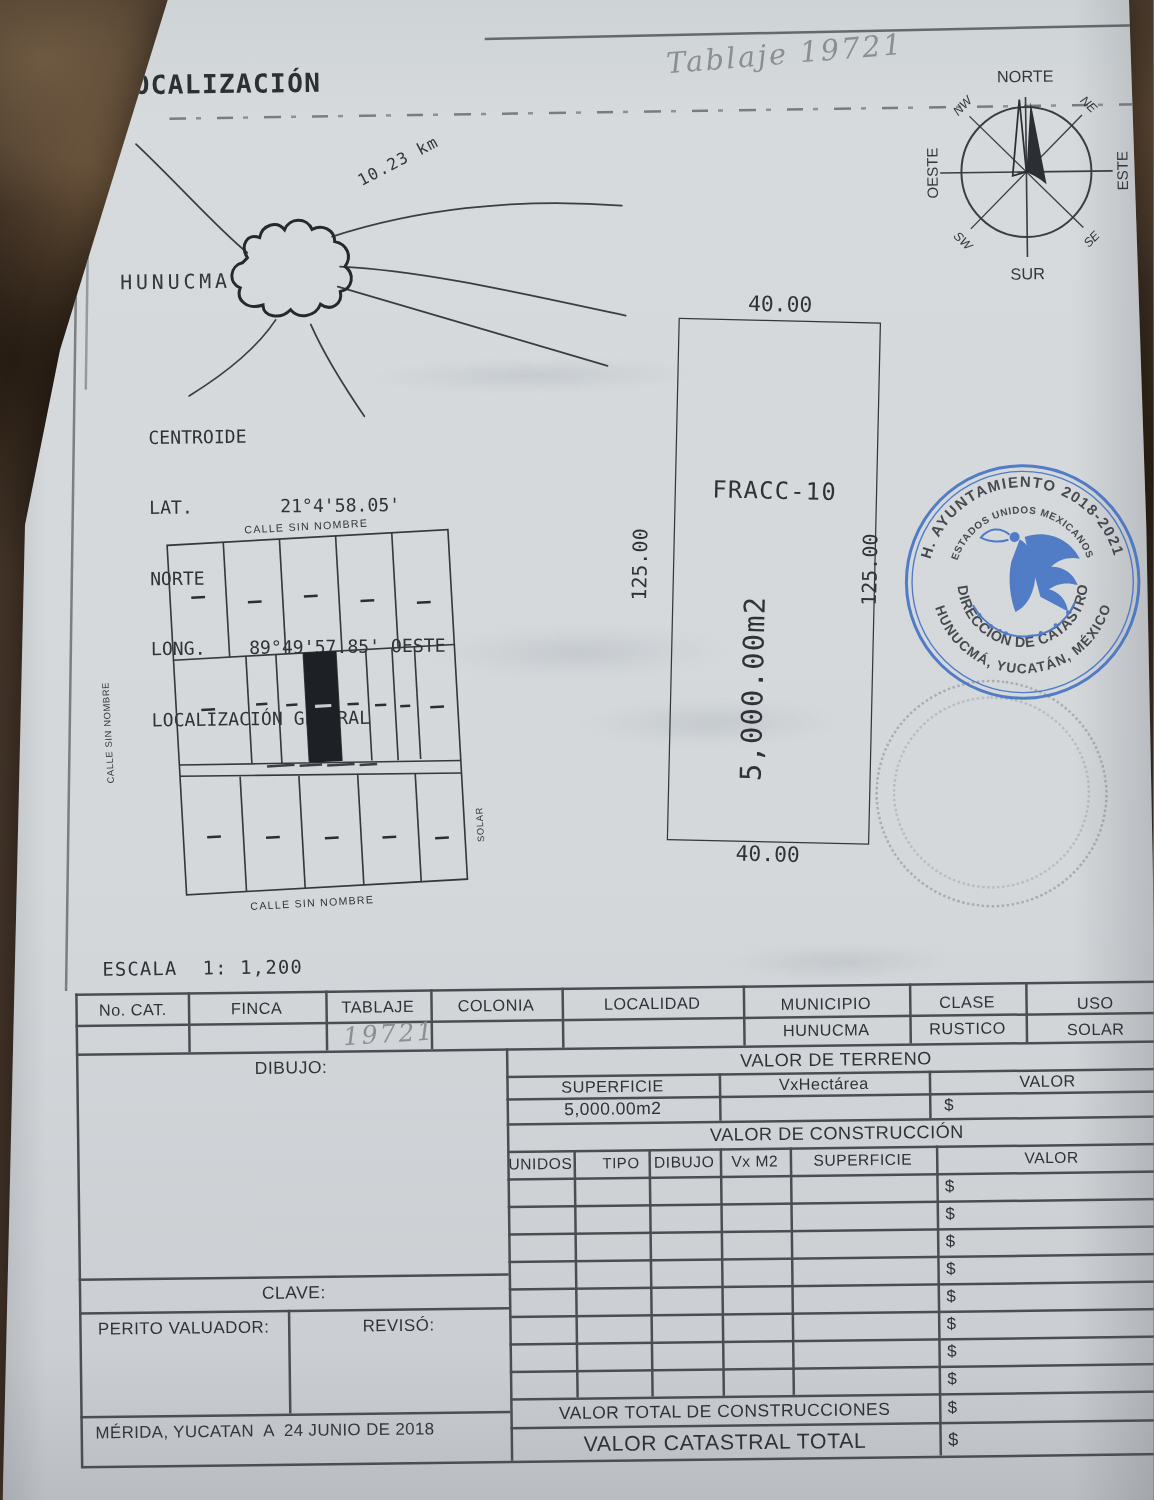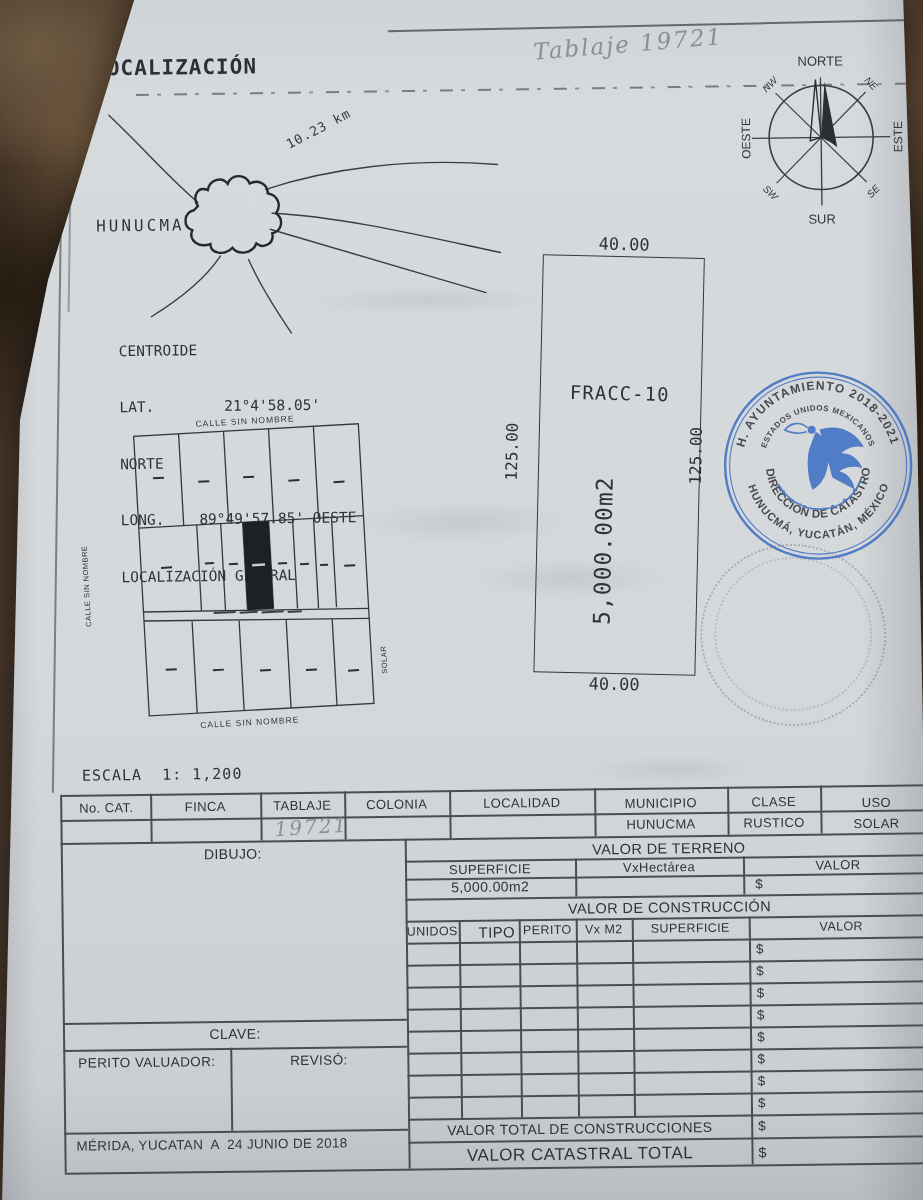--- a/index.html
+++ b/index.html
@@ -272,22 +272,22 @@
 
           <div class="cell-label" style="left:402px;top:843px;width:528px;font-size:14.5px;">VALOR DE TERRENO</div>
           <div class="cell-label" style="left:402px;top:862px;width:170px;">SUPERFICIE</div>
           <div class="cell-label" style="left:572px;top:862px;width:168px;">VxHectárea</div>
           <div class="cell-label" style="left:740px;top:862px;width:190px;">VALOR</div>
           <div class="cell-label" style="left:402px;top:879px;width:170px;font-size:14px;">5,000.00m2</div>
           <span class="currency" style="left:752px;top:880px;">$</span>
 
           <div class="cell-label" style="left:402px;top:902px;width:528px;font-size:14.5px;">VALOR DE CONSTRUCCIÓN</div>
           <div class="cell-label" style="left:402px;top:924px;width:53px;font-size:12.5px;">UNIDOS</div>
-          <div class="cell-label" style="left:455px;top:924px;width:76px;font-size:15px;">TIPO</div>
-          <div class="cell-label" style="left:515px;top:924px;width:57px;font-size:12.5px;">PERITO</div>
+          <div class="cell-label" style="left:455px;top:924px;width:76px;font-size:12px;">TIPO</div>
+          <div class="cell-label" style="left:515px;top:924px;width:57px;font-size:12.5px;">DIBUJO</div>
           <div class="cell-label" style="left:572px;top:924px;width:56px;font-size:12.5px;">Vx M2</div>
           <div class="cell-label" style="left:628px;top:924px;width:117px;font-size:12.5px;">SUPERFICIE</div>
           <div class="cell-label" style="left:745px;top:924px;width:185px;font-size:12.5px;">VALOR</div>
 
           <span class="currency" style="left:752px;top:945px;">$</span>
           <span class="currency" style="left:752px;top:967px;">$</span>
           <span class="currency" style="left:752px;top:989px;">$</span>
           <span class="currency" style="left:752px;top:1011px;">$</span>
           <span class="currency" style="left:752px;top:1033px;">$</span>
           <span class="currency" style="left:752px;top:1055px;">$</span>

